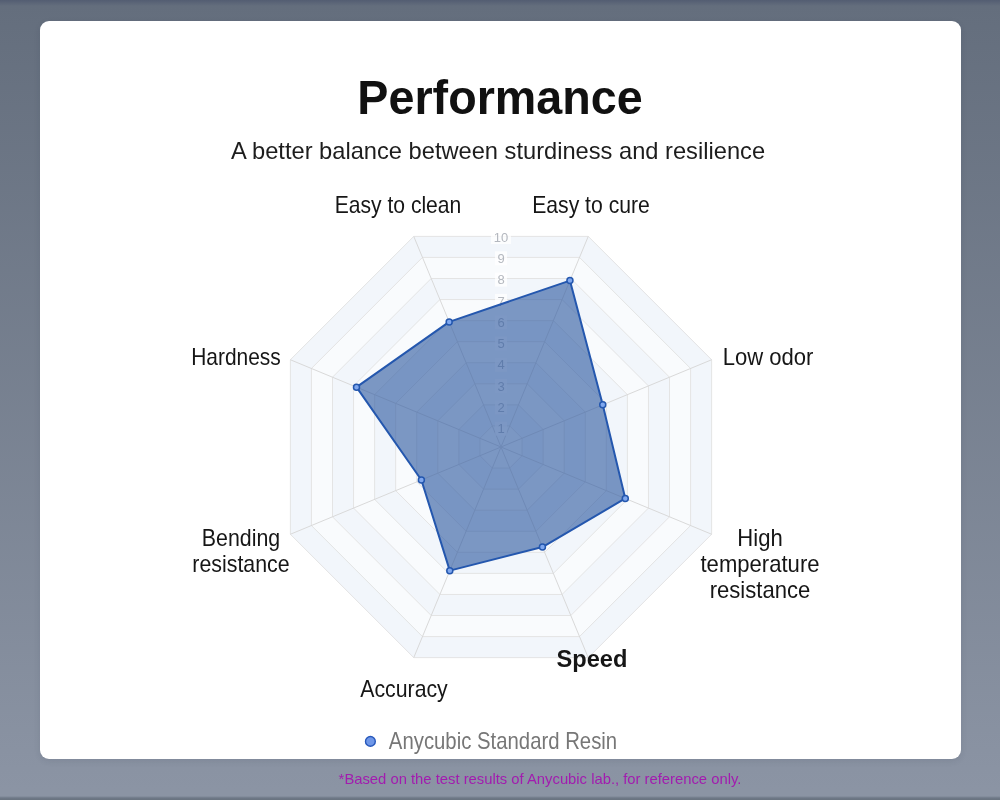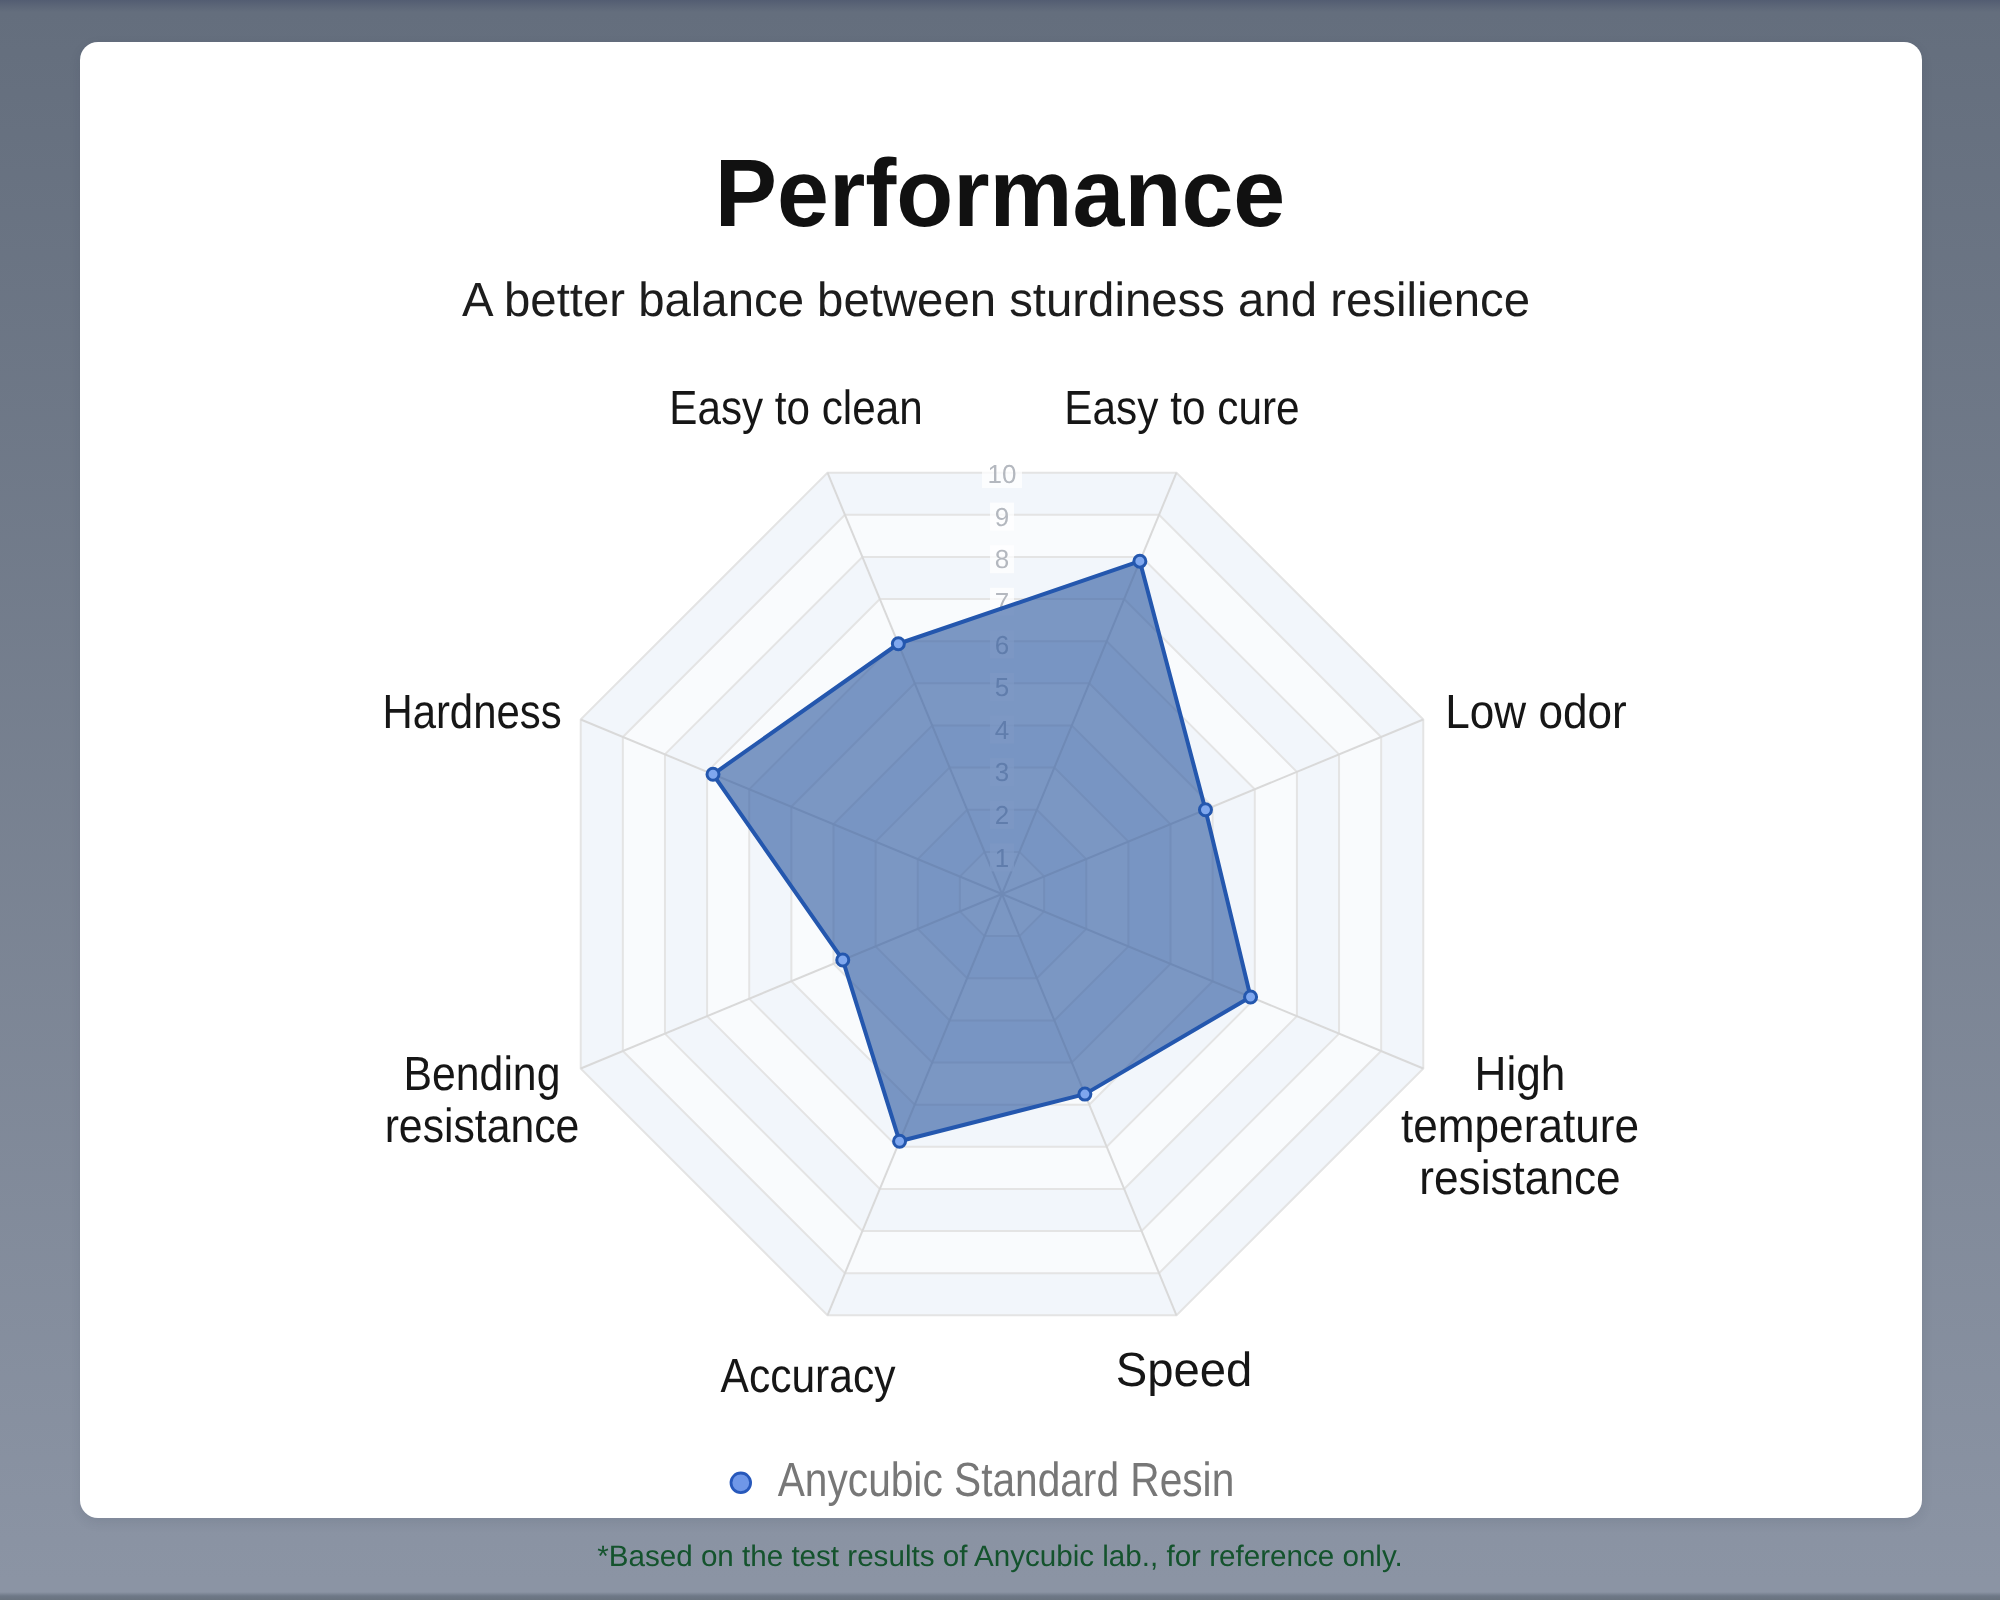--- a/index.html
+++ b/index.html
@@ -4,21 +4,21 @@
 html,body{margin:0;padding:0;width:1000px;height:800px;overflow:hidden;}
 body{font-family:"Liberation Sans",sans-serif;position:relative;
 background:linear-gradient(to bottom,#535d72 0px,#646e7d 6px,#8b94a4 790px,#8b94a4 796px,#6e7887 798px,#69737f 800px);}
 .card{position:absolute;left:40px;top:21px;width:920.5px;height:738px;background:#ffffff;border-radius:9px;
 box-shadow:0 2px 6px rgba(25,35,55,0.10);}
 svg.chart{position:absolute;left:0;top:0;}
 .lbl{position:absolute;color:#161616;font-size:24px;line-height:26px;text-align:center;white-space:nowrap;}
 .title{position:absolute;color:#111;font-size:48px;font-weight:bold;line-height:52px;white-space:nowrap;}
 .subtitle{position:absolute;color:#1d1d1d;font-size:24px;line-height:28px;white-space:nowrap;}
 .legend{position:absolute;color:#777;font-size:24px;line-height:28px;white-space:nowrap;}
-.footer{position:absolute;color:#14532d;font-size:14.8px;line-height:18px;white-space:nowrap;}
+.footer{position:absolute;color:#a21caf;font-size:14.8px;line-height:18px;white-space:nowrap;margin-left:40px;}
 </style></head>
 <body>
 <div class="card"></div>
 <svg class="chart" width="1000" height="800" viewBox="0 0 1000 800">
 <polygon points="711.64,359.75 588.25,236.36 413.75,236.36 290.36,359.75 290.36,534.25 413.75,657.64 588.25,657.64 711.64,534.25" fill="#f2f6fb"></polygon>
 <polygon points="690.58,368.47 579.53,257.42 422.47,257.42 311.42,368.47 311.42,525.53 422.47,636.58 579.53,636.58 690.58,525.53" fill="#f9fbfd"></polygon>
 <polygon points="669.52,377.20 570.80,278.48 431.20,278.48 332.48,377.20 332.48,516.80 431.20,615.52 570.80,615.52 669.52,516.80" fill="#f2f6fb"></polygon>
 <polygon points="648.45,385.92 562.08,299.55 439.92,299.55 353.55,385.92 353.55,508.08 439.92,594.45 562.08,594.45 648.45,508.08" fill="#f9fbfd"></polygon>
 <polygon points="627.39,394.65 553.35,320.61 448.65,320.61 374.61,394.65 374.61,499.35 448.65,573.39 553.35,573.39 627.39,499.35" fill="#f2f6fb"></polygon>
 <polygon points="606.32,403.37 544.63,341.68 457.37,341.68 395.68,403.37 395.68,490.63 457.37,552.32 544.63,552.32 606.32,490.63" fill="#f9fbfd"></polygon>
@@ -77,16 +77,16 @@
 </svg>
 
 <div class="title" style="left:499.5px;top:97.5px;transform:translate(-50%,-50%) scale(0.972,1);">Performance</div>
 <div class="subtitle" style="left:498px;top:150.5px;transform:translate(-50%,-50%) scale(0.986,1);">A better balance between sturdiness and resilience</div>
 <div class="lbl" style="left:397.8px;top:204.5px;transform:translate(-50%,-50%) scale(0.879,1);">Easy to clean</div>
 <div class="lbl" style="left:591.3px;top:204.5px;transform:translate(-50%,-50%) scale(0.882,1);">Easy to cure</div>
 <div class="lbl" style="left:768.3px;top:357px;transform:translate(-50%,-50%) scale(0.919,1);">Low odor</div>
 <div class="lbl" style="left:236.2px;top:357px;transform:translate(-50%,-50%) scale(0.872,1);">Hardness</div>
 <div class="lbl" style="left:760px;top:564px;transform:translate(-50%,-50%) scale(0.92,1);">High<br>temperature<br>resistance</div>
 <div class="lbl" style="left:240.7px;top:551px;transform:translate(-50%,-50%) scale(0.89,1);">Bending<br>resistance</div>
-<div class="lbl" style="left:591.6px;top:686px;transform:translate(-50%,-50%) scale(0.984,1);">Speed</div>
+<div class="lbl" style="left:591.6px;top:659px;transform:translate(-50%,-50%) scale(0.984,1);font-weight:bold;">Speed</div>
 <div class="lbl" style="left:403.5px;top:689px;transform:translate(-50%,-50%) scale(0.886,1);">Accuracy</div>
 <div class="legend" style="left:502.5px;top:741px;transform:translate(-50%,-50%) scale(0.847,1);">Anycubic Standard Resin</div>
 <div class="footer" style="left:500px;top:778.5px;transform:translate(-50%,-50%) scale(1.0,1);">*Based on the test results of Anycubic lab., for reference only.</div>
 
 </body></html>

